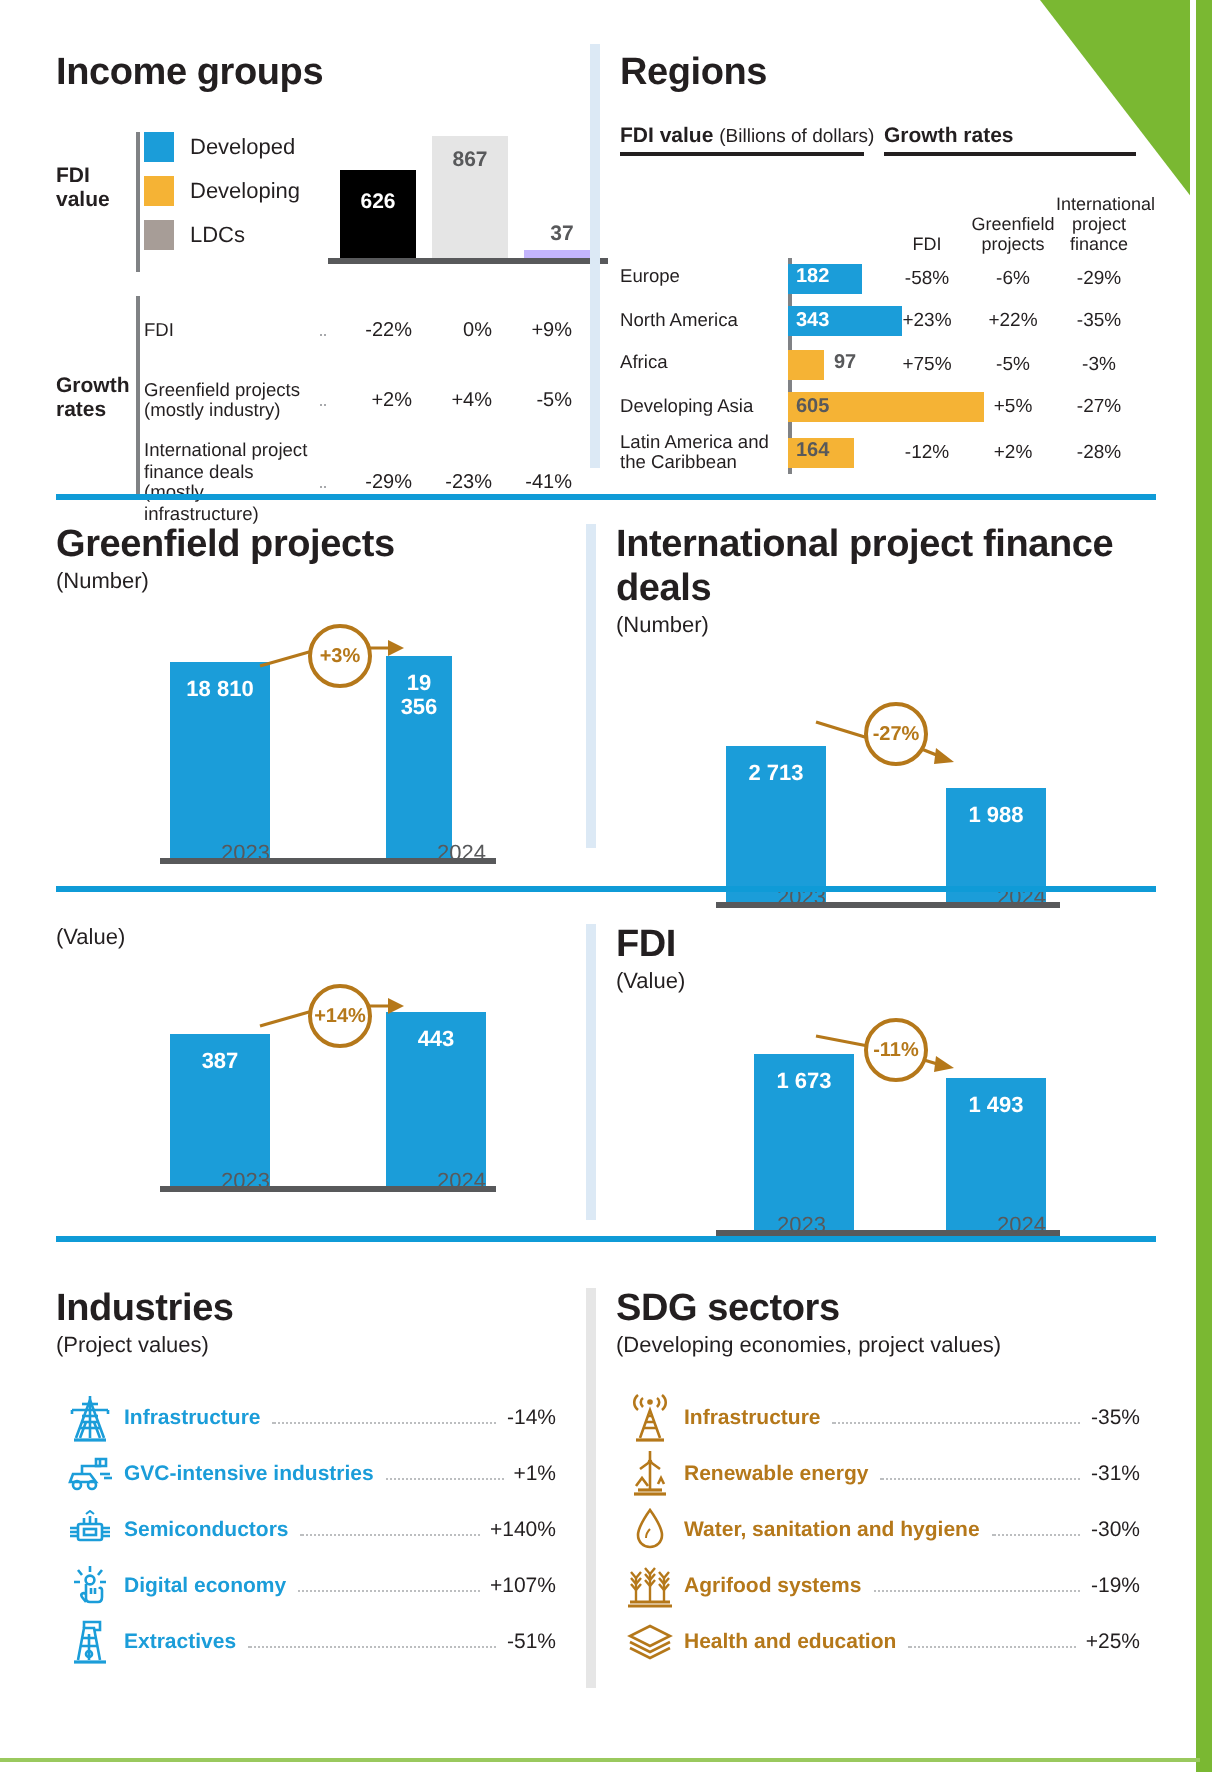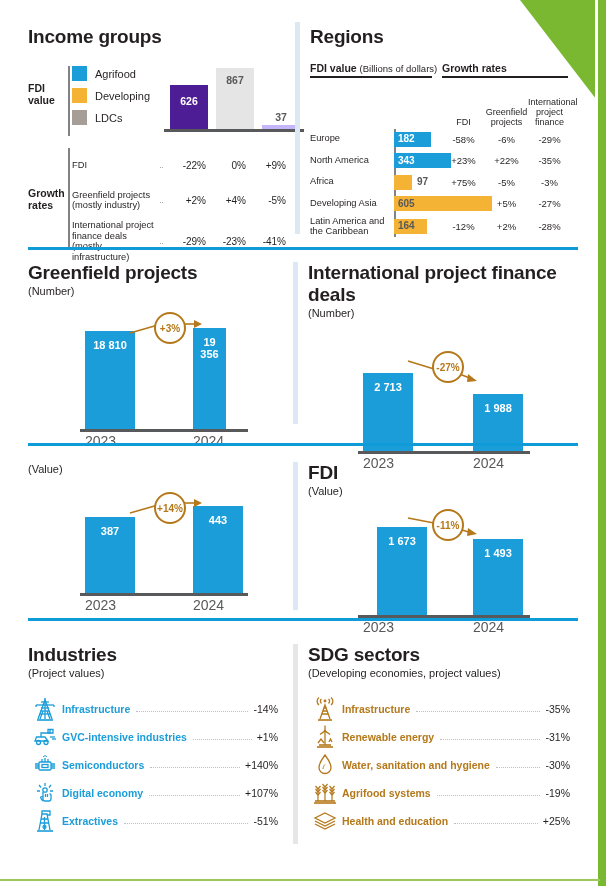--- a/index.html
+++ b/index.html
@@ -223,24 +223,24 @@
     position: absolute;
     width: 100%;
     text-align: center;
     top: 8px;
     font-size: 11px;
     font-weight: bold;
     color: #ffffff;
   }
   .pb-year {
     position: absolute;
-    bottom: 0;
+    bottom: 16px;
     width: 100%;
-    text-align: left;
-    font-size: 14px;
+    text-align: right;
+    font-size: 11px;
     color: #58595b;
   }
   .pb-badge {
     position: absolute;
     border: 2px solid #b5781a;
     border-radius: 50%;
     background: #ffffff;
     display: flex;
     align-items: center;
     justify-content: center;
@@ -301,34 +301,34 @@
 
       <div class="ig-rowlabel" style="top:20px;">
         <div>FDI</div>
         <div>value</div>
       </div>
       <div class="ig-vbar" style="left:40px; top:4px; height:70px;"></div>
 
       <div class="ig-legend">
         <div class="ig-legend-item">
           <span class="ig-swatch" style="background:#1b9dd9;"></span>
-          <span class="ig-legend-label">Agrifood</span>
+          <span class="ig-legend-label">Developed</span>
         </div>
         <div class="ig-legend-item">
           <span class="ig-swatch" style="background:#f5b335;"></span>
           <span class="ig-legend-label">Developing</span>
         </div>
         <div class="ig-legend-item">
           <span class="ig-swatch" style="background:#a79d97;"></span>
           <span class="ig-legend-label">LDCs</span>
         </div>
       </div>
 
       <div class="ig-chart">
-        <div class="ig-bar" style="position:absolute; left:6px; bottom:3px; width:38px; height:44px; background:#4c1d95;">
+        <div class="ig-bar" style="position:absolute; left:6px; bottom:3px; width:38px; height:44px; background:#000000;">
           <span class="ig-bar-value" style="top:10px; color:#ffffff;">626</span>
         </div>
         <div class="ig-bar" style="position:absolute; left:52px; bottom:3px; width:38px; height:61px; background:#e5e5e5;">
           <span class="ig-bar-value" style="top:6px; color:#58595b;">867</span>
         </div>
         <div class="ig-bar" style="position:absolute; left:98px; bottom:3px; width:38px; height:4px; background:#c4b5fd;">
           <span class="ig-bar-value" style="top:-14px; color:#58595b;">37</span>
         </div>
         <div class="ig-axis" style="width:140px;"></div>
       </div>

